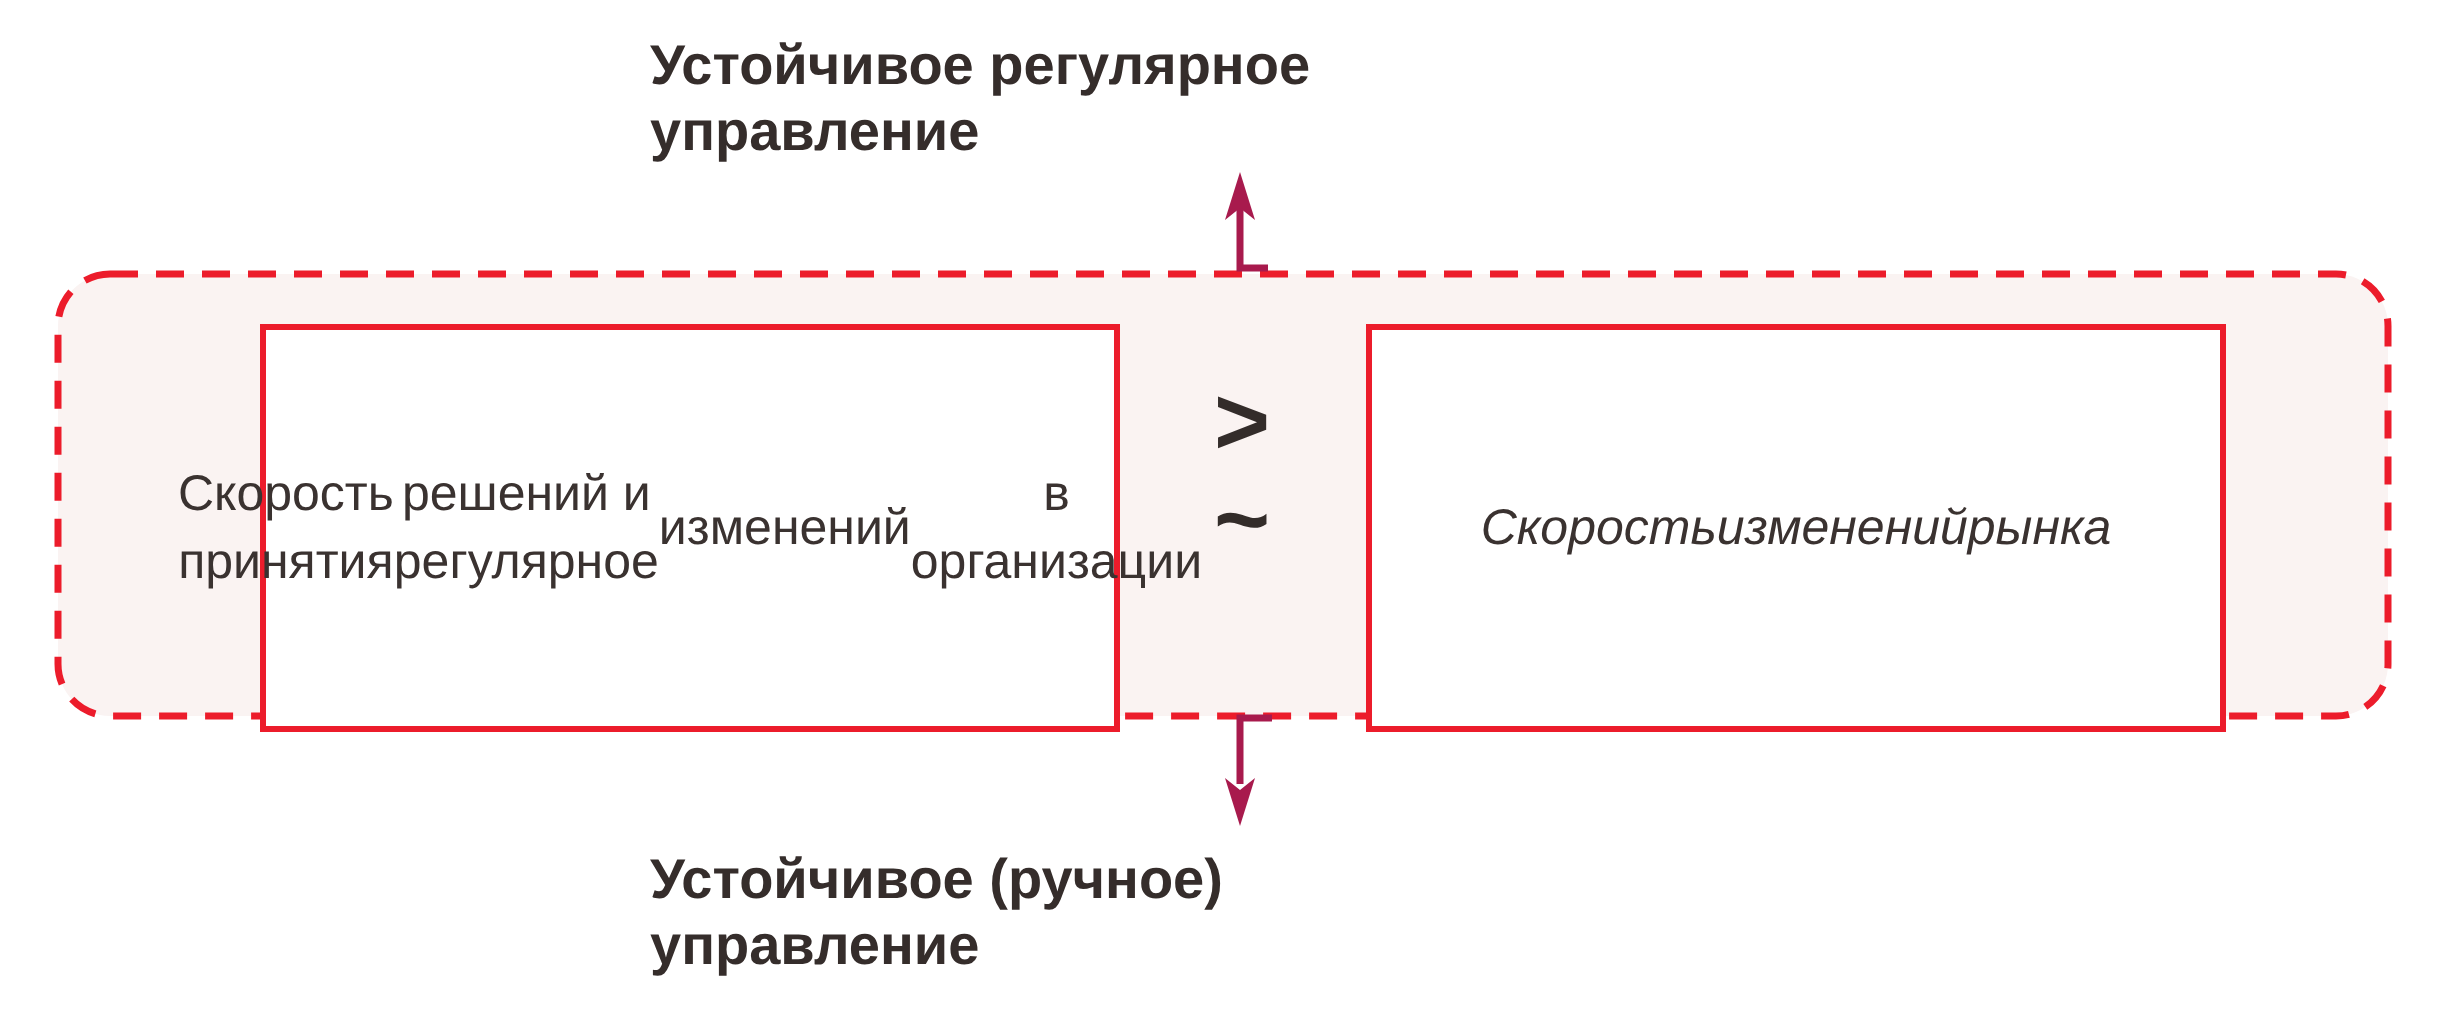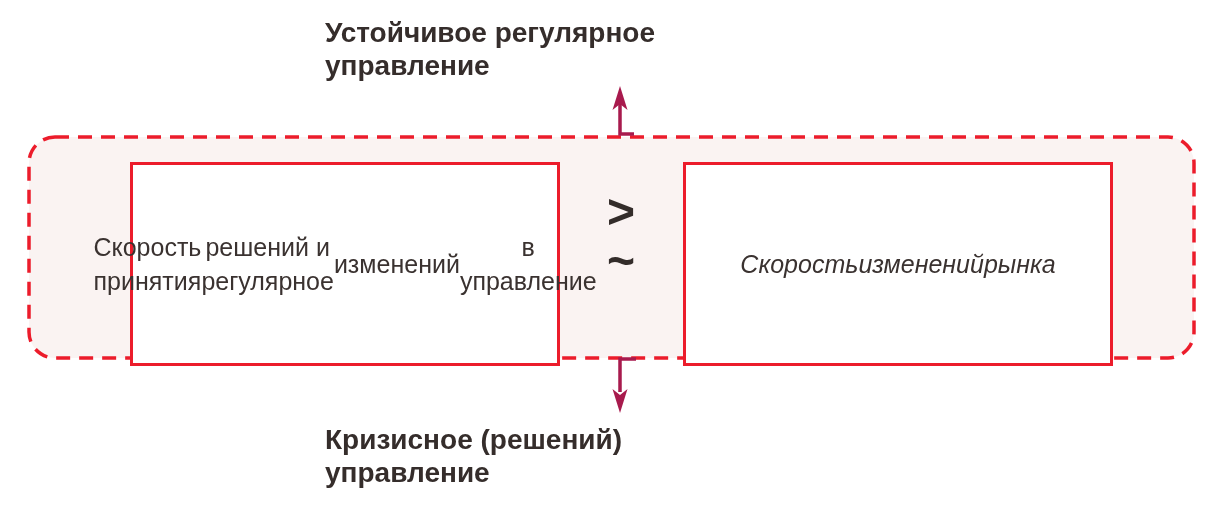--- a/index.html
+++ b/index.html
@@ -94,32 +94,32 @@
 
   <div class="title title-top">
     <div>Устойчивое регулярное</div>
     <div>управление</div>
   </div>
 
   <div class="box box-left">
     <div>Скорость принятия</div>
     <div>решений и регулярное</div>
     <div>изменений</div>
-    <div>в управление</div>
+    <div>в организации</div>
   </div>
 
   <div class="comparison">
     <span class="gt">&gt;</span>
     <span class="tilde">~</span>
   </div>
 
   <div class="box box-right">
     <div>Скорость</div>
     <div>изменений</div>
     <div>рынка</div>
   </div>
 
   <div class="title title-bottom">
-    <div>Кризисное (решений)</div>
+    <div>Устойчивое (ручное)</div>
     <div>управление</div>
   </div>
 
 </div>
 
 </body></html>

